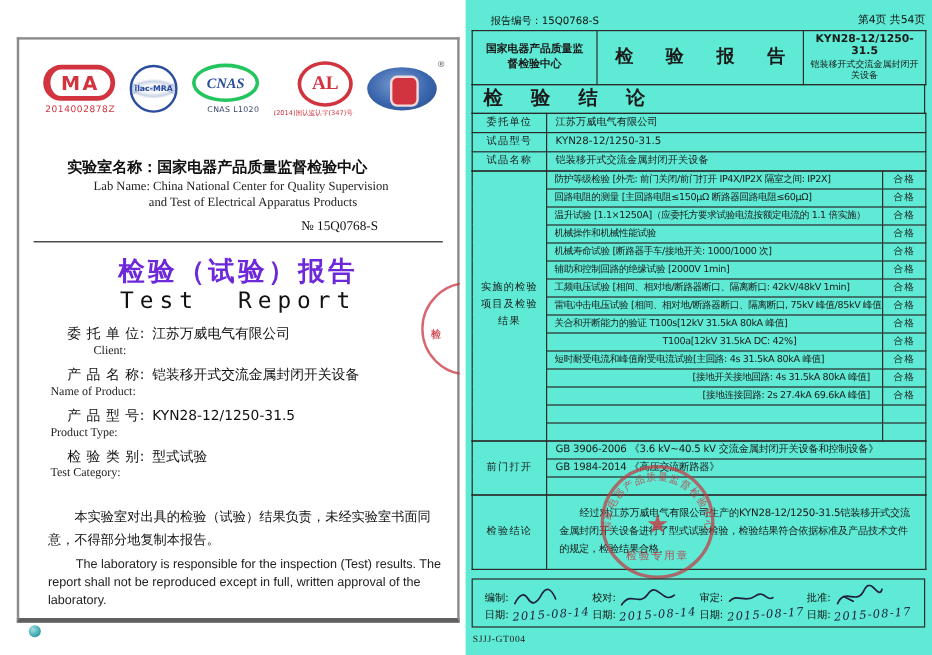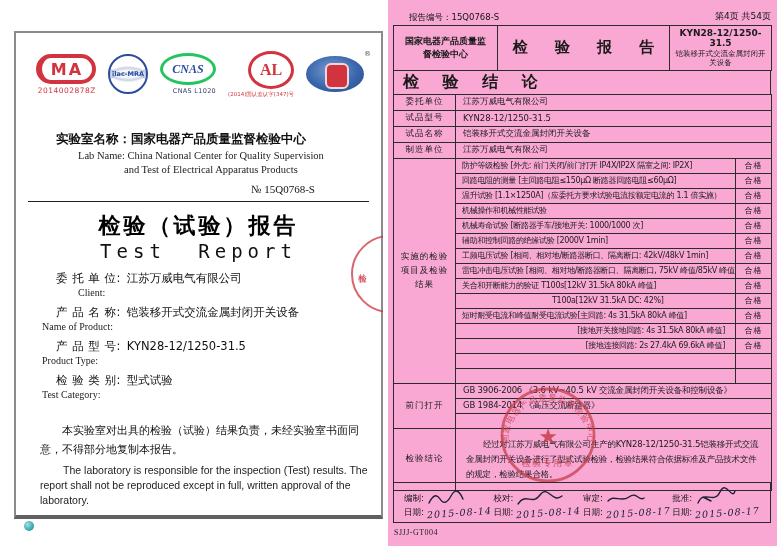--- a/index.html
+++ b/index.html
@@ -40,21 +40,21 @@
 
   .labname { position:absolute; left:40px; top:98px; font-size:12.5px; font-weight:bold; color:#111; }
   .lab-en  { position:absolute; left:62px; top:116px; font-size:10.5px; line-height:1.35;
              font-family:"Liberation Serif", serif; color:#222; }
   .lab-en .ind { padding-left:46px; }
   .report-no { position:absolute; right:66px; top:150px; font-size:11px;
                font-family:"Liberation Serif", serif; color:#111; }
   .hr { position:absolute; left:12px; right:12px; top:168px; border-top:1.5px solid #222; }
 
   .title-cn { position:absolute; left:0; right:0; top:178px; text-align:center;
-              font-size:22px; font-weight:bold; letter-spacing:3px; color:#000000; }
+              font-size:22px; font-weight:bold; letter-spacing:3px; color:#6d28d9; }
   .title-en { position:absolute; left:0; right:0; top:207px; text-align:center;
               font-size:19px; letter-spacing:5px; word-spacing:16px;
               font-family:"DejaVu Sans Mono", monospace; color:#111; }
 
   .fields { position:absolute; left:40px; top:238px; width:300px; font-size:11.5px; }
   .frow { margin-bottom:7px; }
   .f-cn { color:#111; }
   .f-cn .flabel { letter-spacing:.5px; }
   .f-cn .fvalue { margin-left:6px; }
   .f-en { font-size:10px; font-family:"Liberation Serif", serif; color:#222; margin-top:1px; margin-left:-14px; }
@@ -67,21 +67,21 @@
 
   .half-stamp-clip { position:absolute; right:-2px; top:196px; width:34px; height:96px; overflow:hidden; }
   .half-stamp { position:absolute; left:2px; top:6px; width:78px; height:78px; border-radius:50%;
                 border:2.5px solid rgba(201,52,62,.75); }
   .half-stamp .t { position:absolute; left:4px; top:30px; color:rgba(201,52,62,.85);
                    font-size:8.5px; writing-mode:vertical-rl; letter-spacing:1px; }
   .teal-dot { position:absolute; left:24px; top:521px; width:10px; height:10px; border-radius:50%;
               background:radial-gradient(circle at 35% 35%, #9fe0e2, #2fa0a8 70%, #1c7a82); }
 
   
-  .page-right { position:absolute; left:388px; top:0; width:389px; height:546px; background:#f9a8d4; }
+  .page-right { position:absolute; left:388px; top:0; width:389px; height:546px; background:#5eead4; }
   .meta-no { position:absolute; left:21px; top:12px; font-size:8.5px; color:#111; }
   .meta-page { position:absolute; right:6px; top:10px; font-size:9px; color:#111; }
 
   table.blk { border-collapse:collapse; table-layout:fixed; width:378px; }
   table.blk td { border:1px solid #2b2b2b; overflow:hidden; }
   .tblwrap { position:absolute; left:5px; top:25px; width:378px; }
   .tblwrap table { margin-top:-1px; }
   .tblwrap table:first-child { margin-top:0; }
 
   .hrow td { height:38px; vertical-align:middle; text-align:center; }
@@ -251,24 +251,20 @@
           <td class="val">江苏万威电气有限公司</td>
         </tr>
         <tr class="irow">
           <td class="lbl">试品型号</td>
           <td class="val">KYN28-12/1250-31.5</td>
         </tr>
         <tr class="irow">
           <td class="lbl">试品名称</td>
           <td class="val">铠装移开式交流金属封闭开关设备</td>
         </tr>
-        <tr class="irow">
-          <td class="lbl">制造单位</td>
-          <td class="val">江苏万威电气有限公司</td>
-        </tr>
       </tbody>
         </table>
 
       <table class="blk">
         <colgroup>
             <col style="width:62px">
             <col style="width:280px">
             <col style="width:36px">
           </colgroup>
         <tbody>

